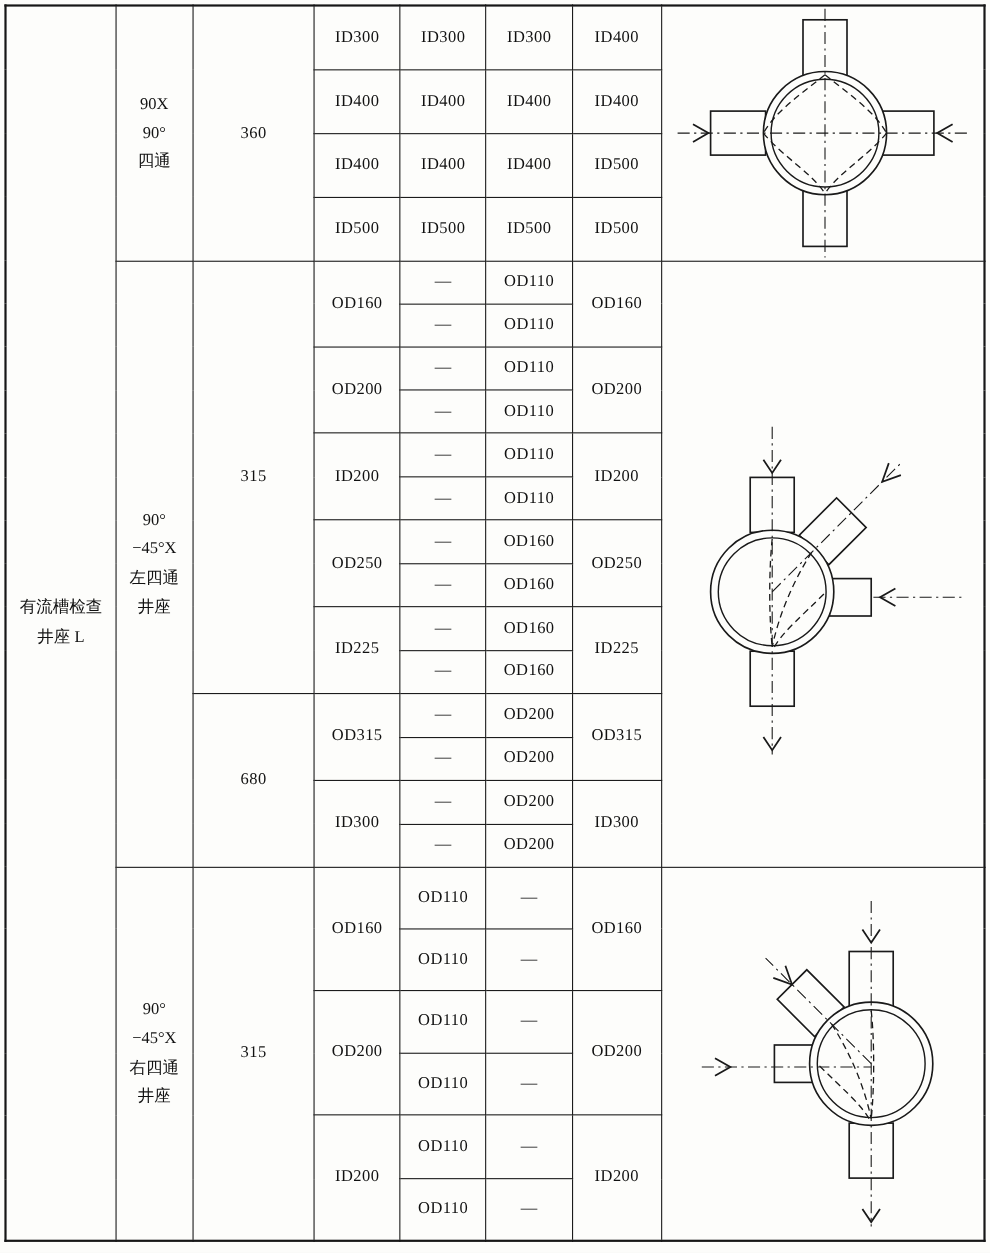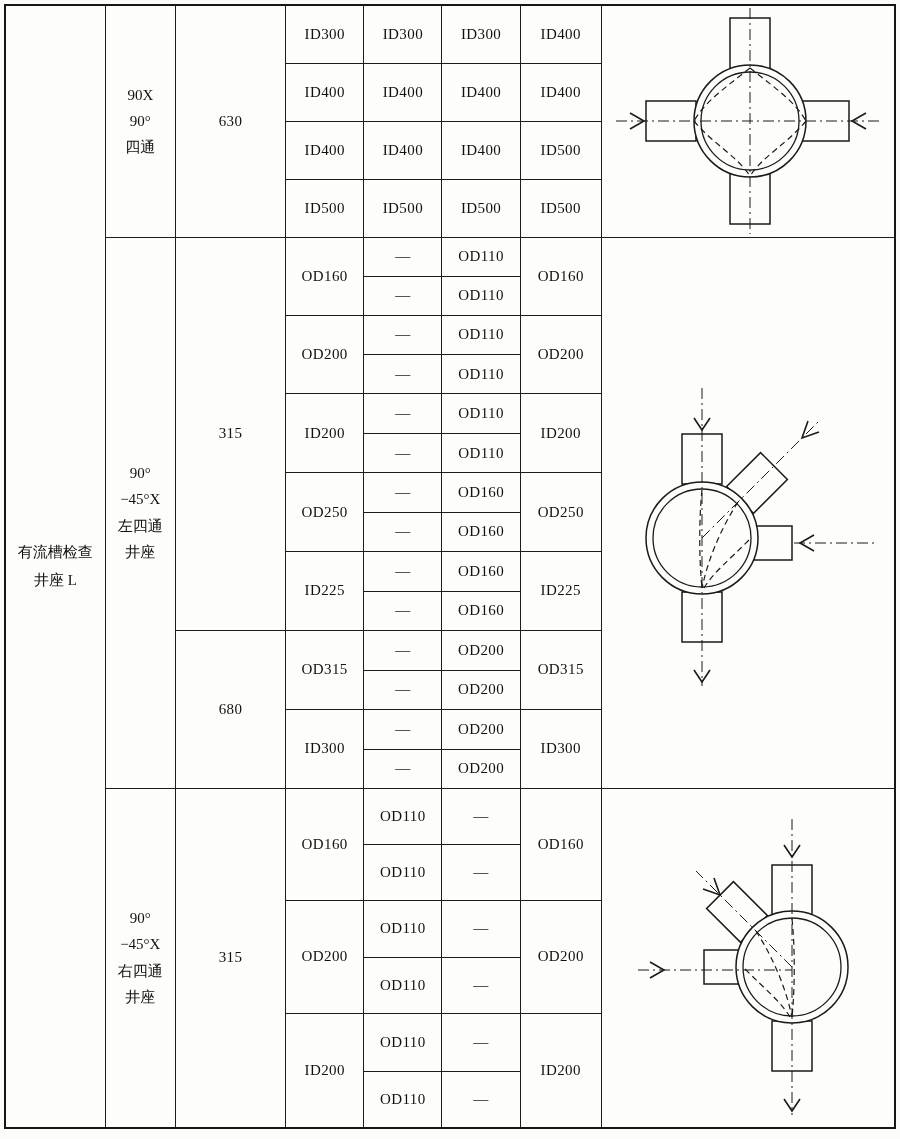--- a/index.html
+++ b/index.html
@@ -51,21 +51,21 @@
 <tr class="h-a">
   <td class="row-label" rowspan="24">
     <div>有流槽检查</div>
     <div>井座 L</div>
   </td>
   <td class="cjk" rowspan="4">
     <div>90X</div>
     <div>90°</div>
     <div>四通</div>
   </td>
-  <td class="code" rowspan="4">630</td>
+  <td class="code" rowspan="4">360</td>
   <td class="code">ID300</td>
   <td class="code">ID300</td>
   <td class="code">ID300</td>
   <td class="code">ID400</td>
   <td class="diagram" rowspan="4">
     <div class="diag-wrap">
       <svg width="291" height="230" viewBox="0 0 291 230">
         <rect class="stub" x="128" y="12" width="40" height="52"></rect>
         <rect class="stub" x="128" y="166" width="40" height="52"></rect>
         <rect class="stub" x="44" y="95" width="50" height="40"></rect>

